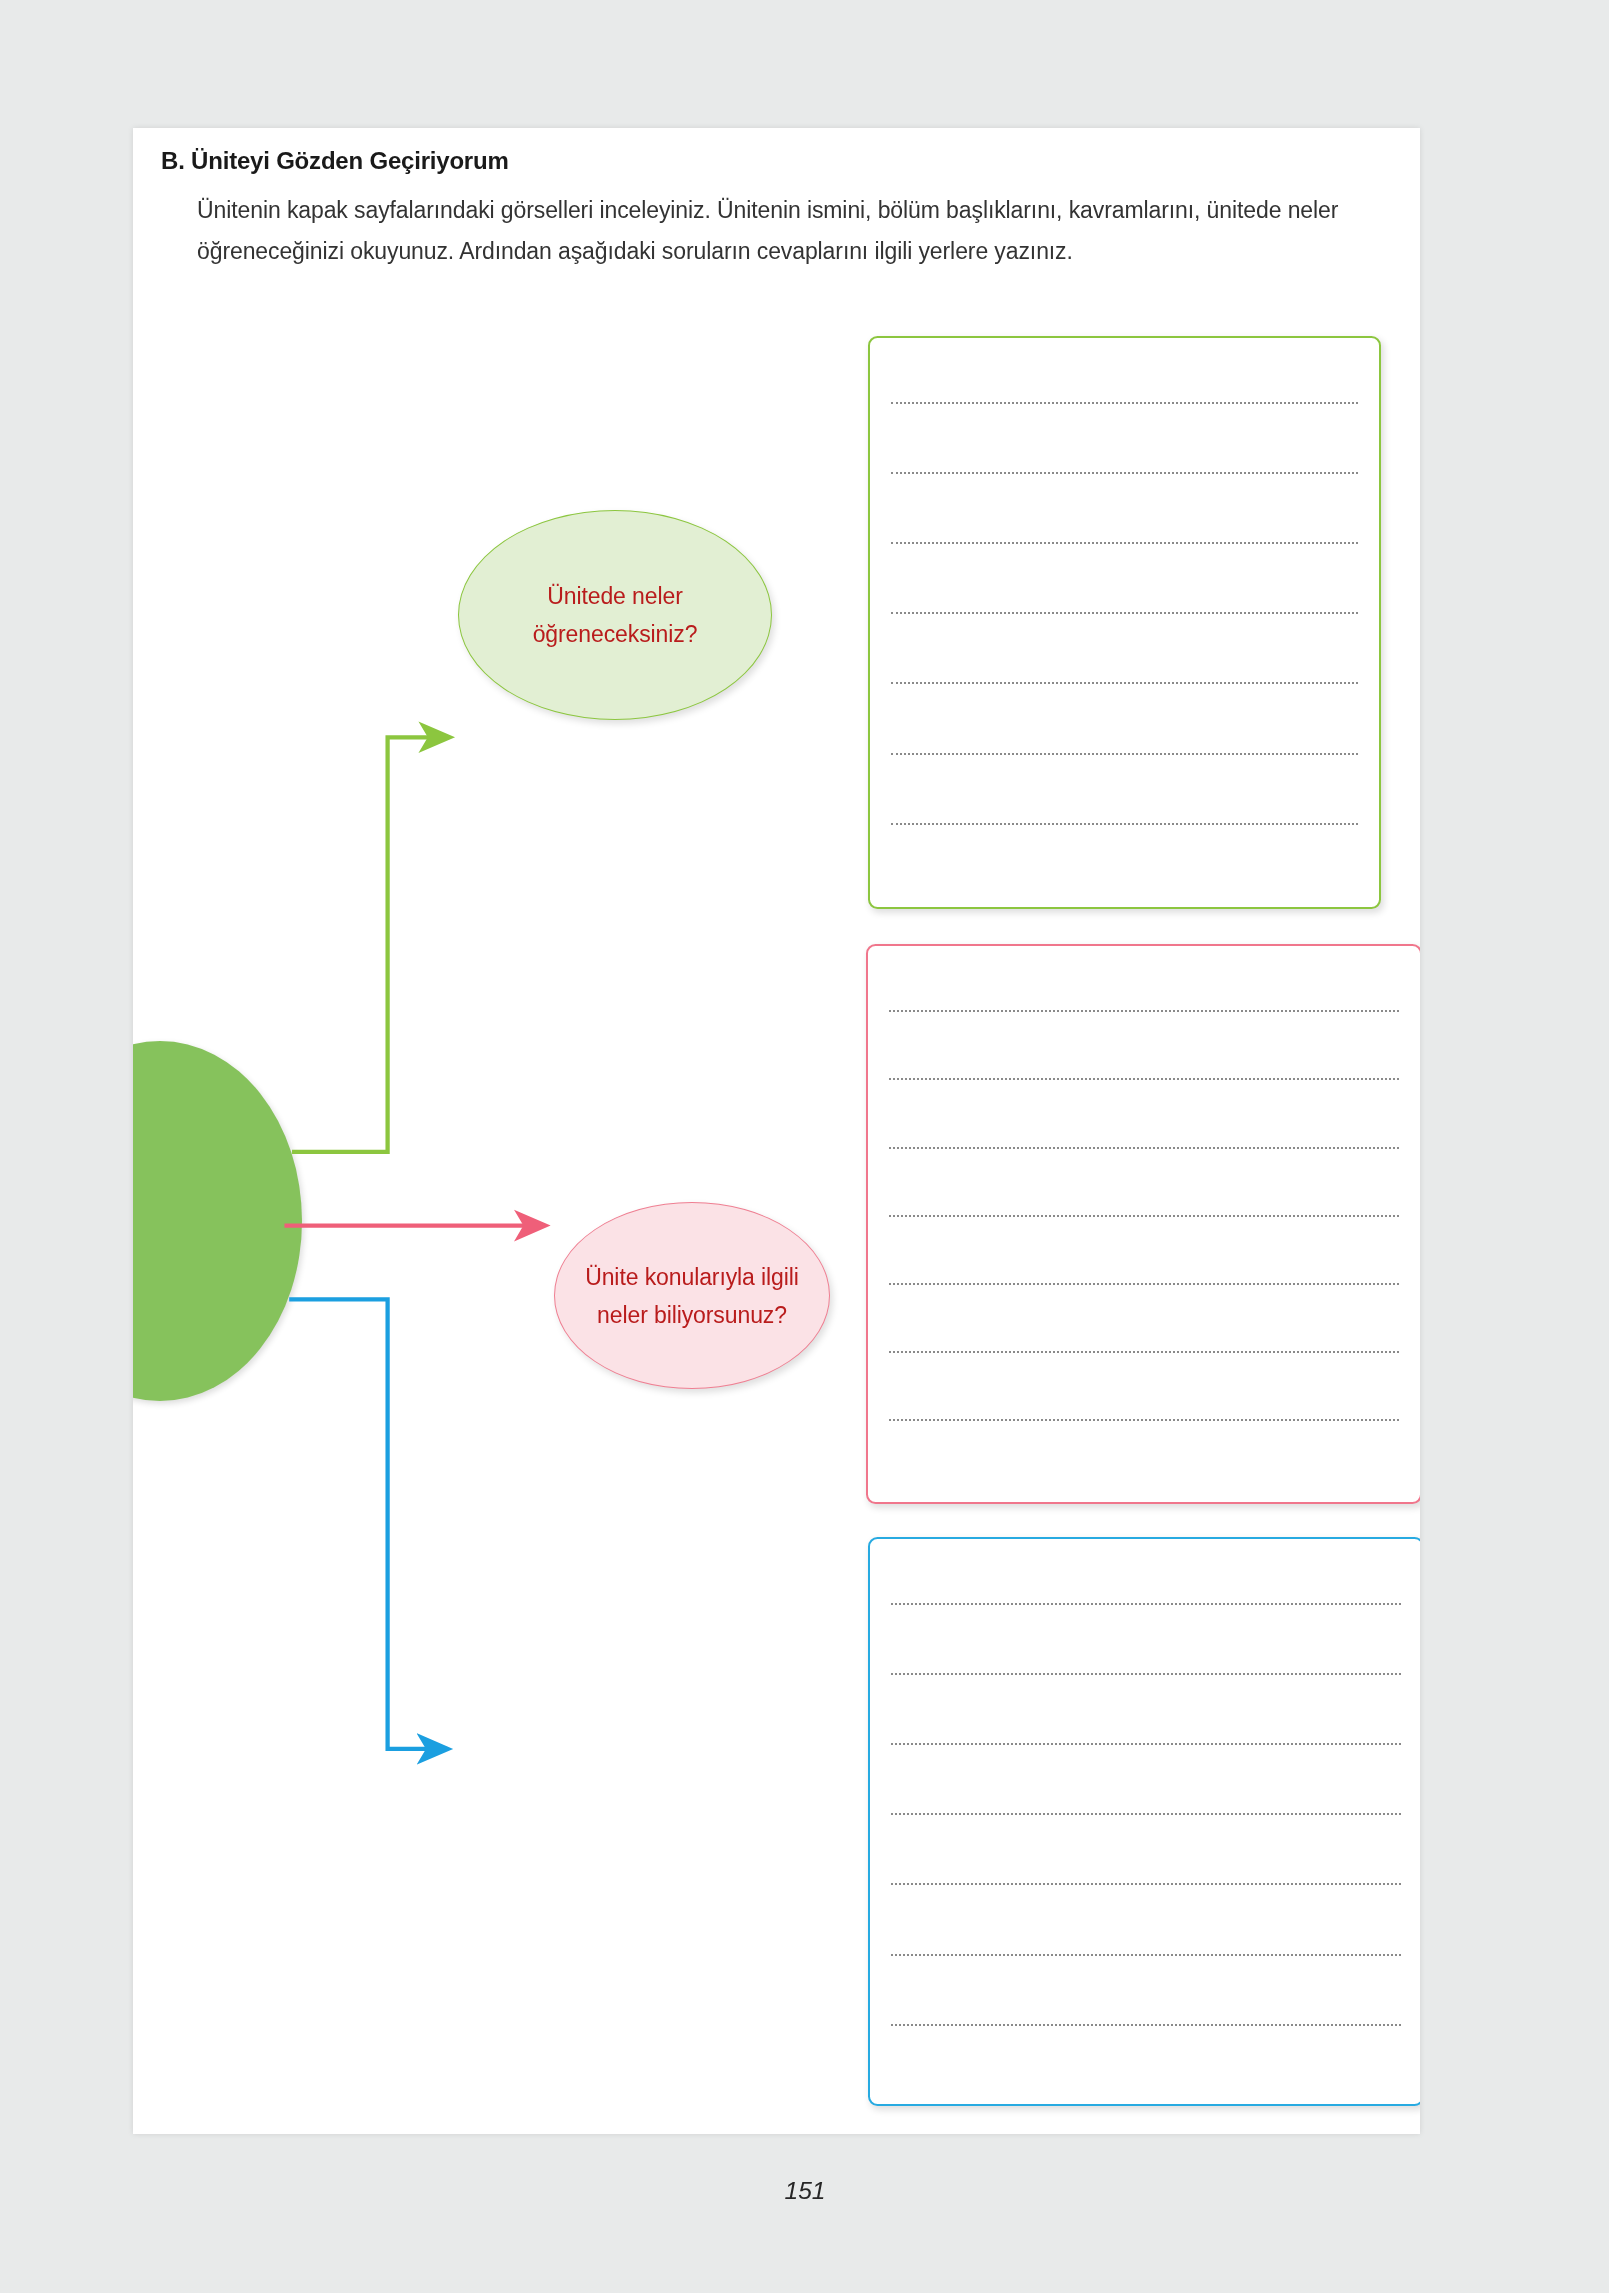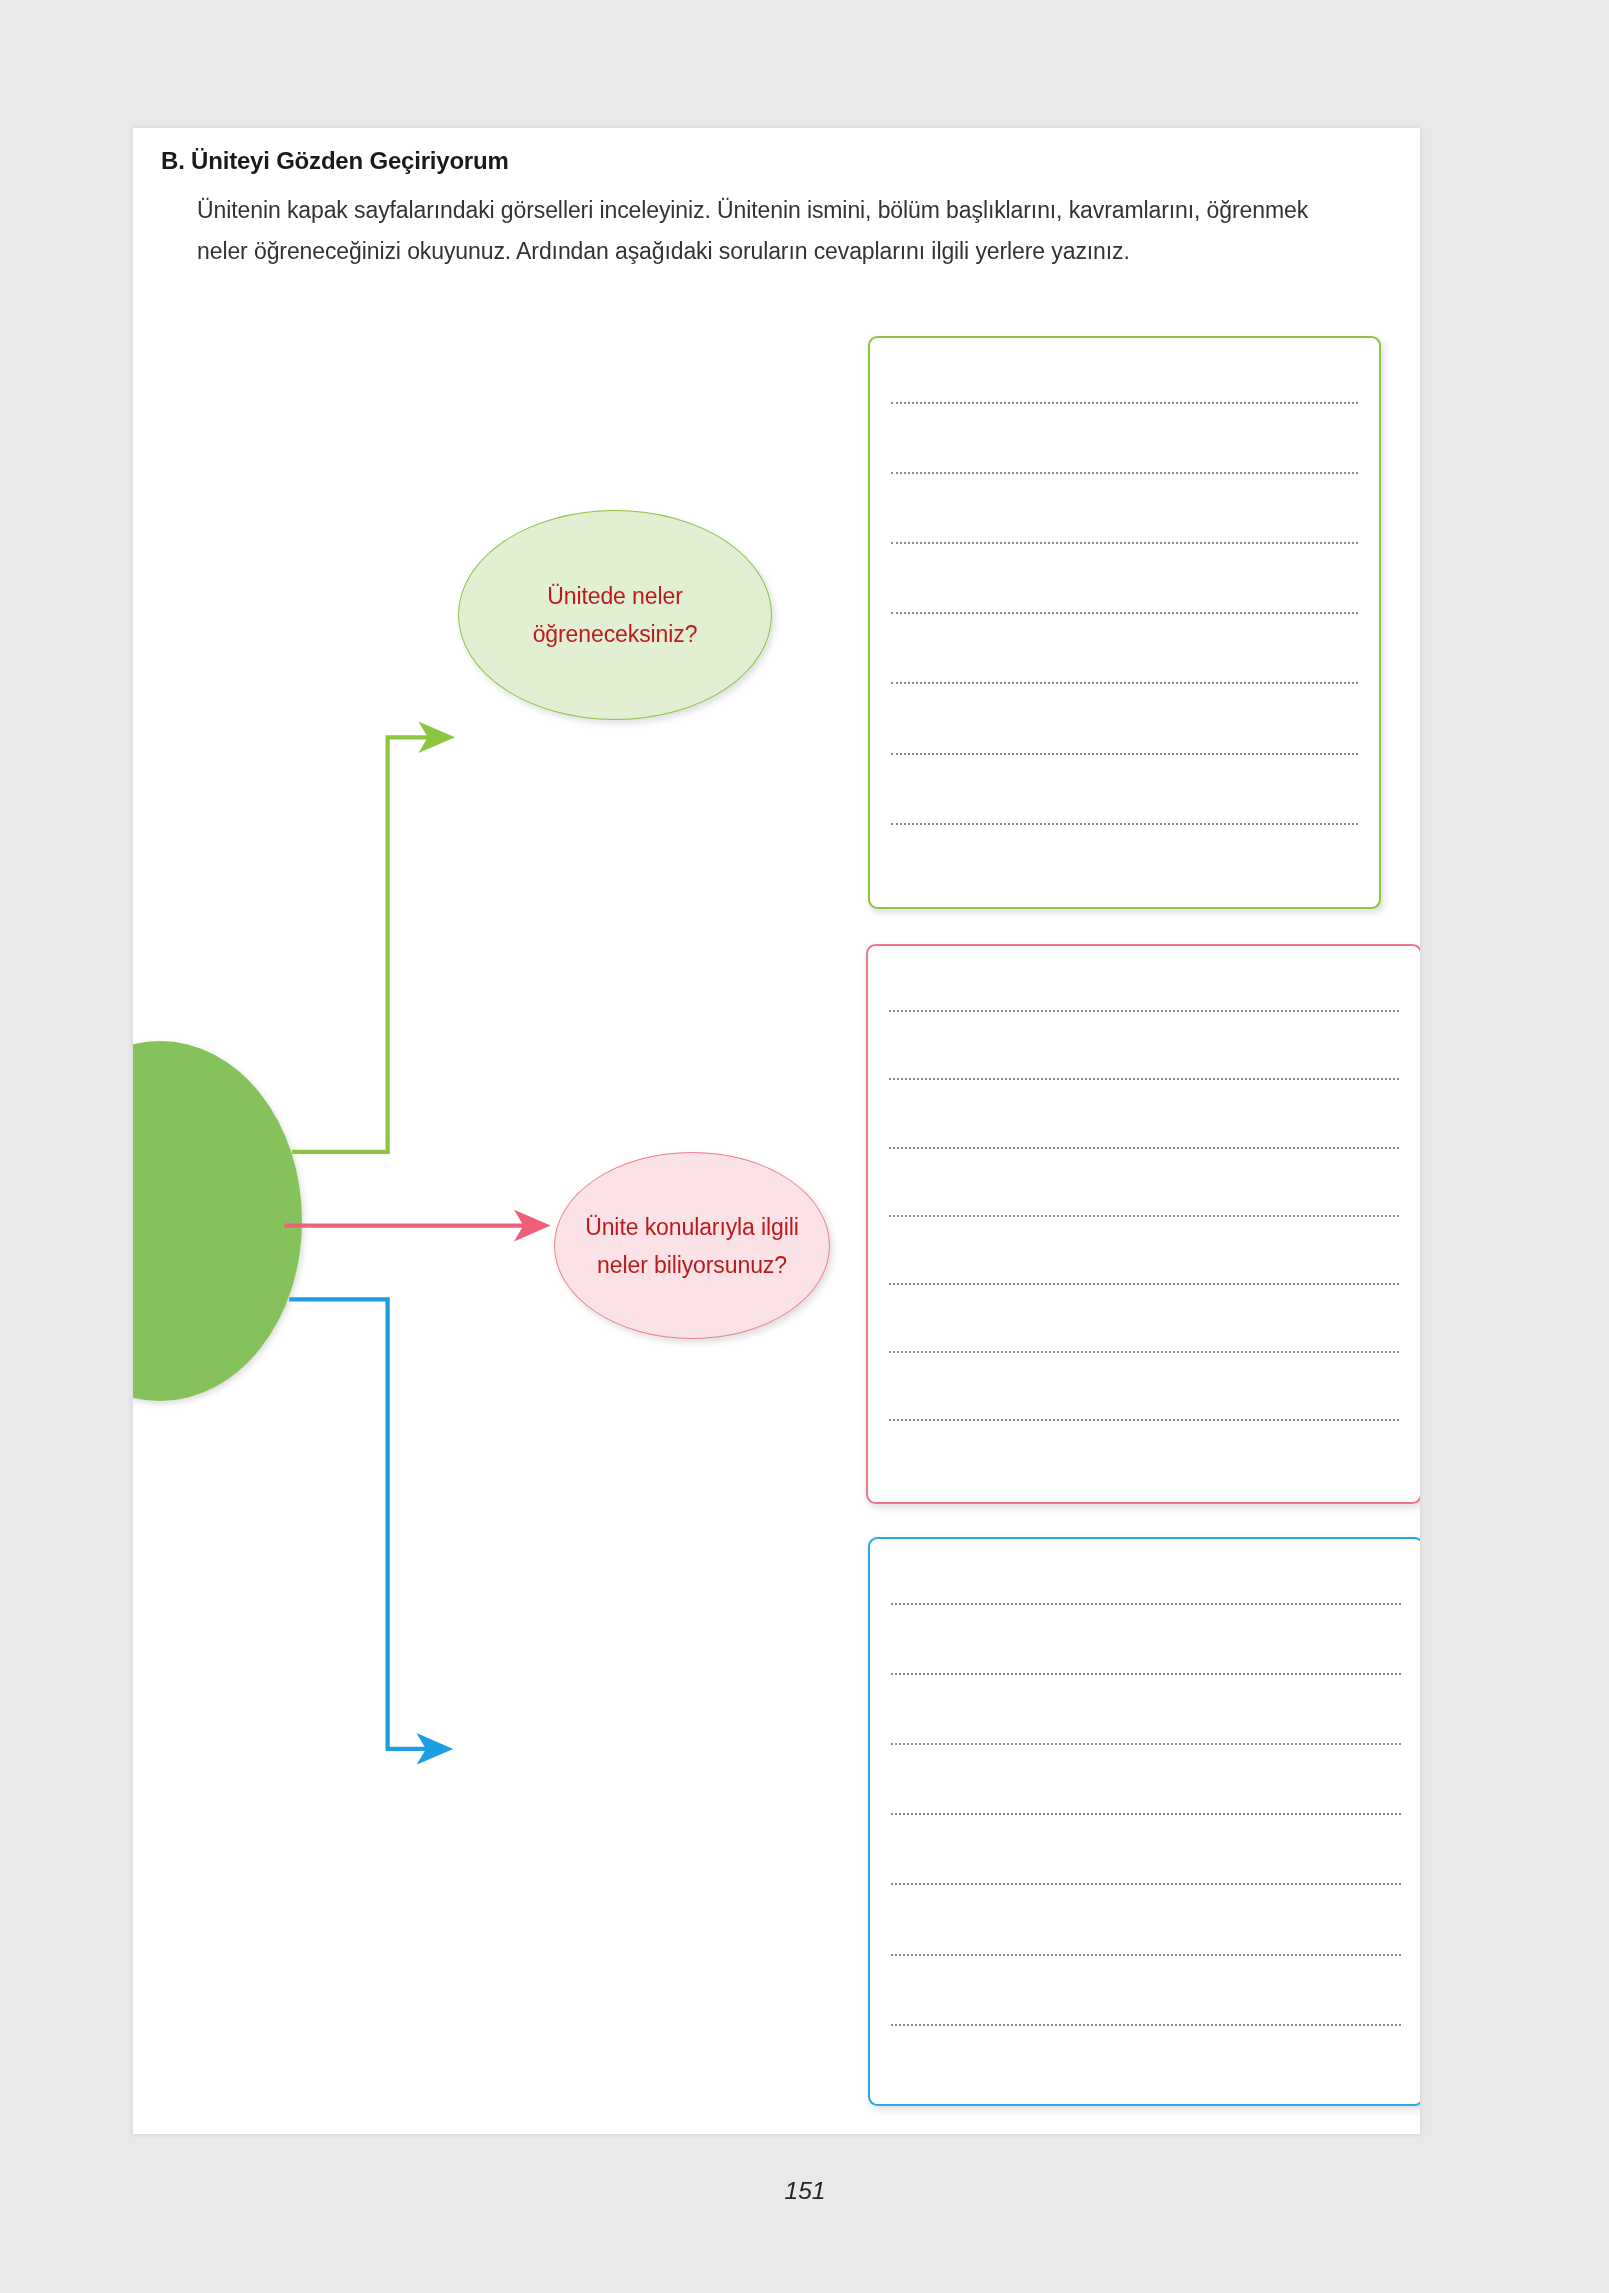--- a/index.html
+++ b/index.html
@@ -77,21 +77,21 @@
   }
   .node span{display:block;padding:0 15px;}
 
   .node-green{
     left:325px; top:382px;
     width:312px; height:208px;
     background:#e2efd3;
     border:1.9px solid #8cc63f;
   }
   .node-pink{
-    left:421px; top:1024px;
+    left:421px; top:1074px;
     width:274px; height:185px;
     background:#fbe2e6;
     border:1.9px solid #ef7f92;
   }
   .node-blue{
     left:322px; top:1521px;
     width:312px; height:203px;
     background:#bce5f7;
     border:1.9px solid #27aae1;
   }
@@ -144,21 +144,21 @@
 </style>
 </head>
 <body>
 
 <div id="page-wrap">
 
   <div class="sheet">
 
     <div class="sec-title">B. Üniteyi Gözden Geçiriyorum</div>
 
-    <div class="intro">Ünitenin kapak sayfalarındaki görselleri inceleyiniz. Ünitenin ismini, bölüm başlıklarını, kavramlarını, öğrenmek neler öğreneceğinizi okuyunuz. Ardından aşağıdaki soruların cevaplarını ilgili yerlere yazınız.</div>
+    <div class="intro">Ünitenin kapak sayfalarındaki görselleri inceleyiniz. Ünitenin ismini, bölüm başlıklarını, kavramlarını, ünitede neler öğreneceğinizi okuyunuz. Ardından aşağıdaki soruların cevaplarını ilgili yerlere yazınız.</div>
 
     <div class="hub"></div>
 
     <svg class="conn" viewBox="0 0 1360 2120">
       <defs>
         <marker id="ah-green" markerWidth="9" markerHeight="9" refX="7.2" refY="4.5" orient="auto">
           <path d="M0,0.8 L8.6,4.5 L0,8.2 L2.2,4.5 Z" fill="#8cc63f"></path>
         </marker>
         <marker id="ah-pink" markerWidth="9" markerHeight="9" refX="7.2" refY="4.5" orient="auto">
           <path d="M0,0.8 L8.6,4.5 L0,8.2 L2.2,4.5 Z" fill="#ef5f79"></path>

